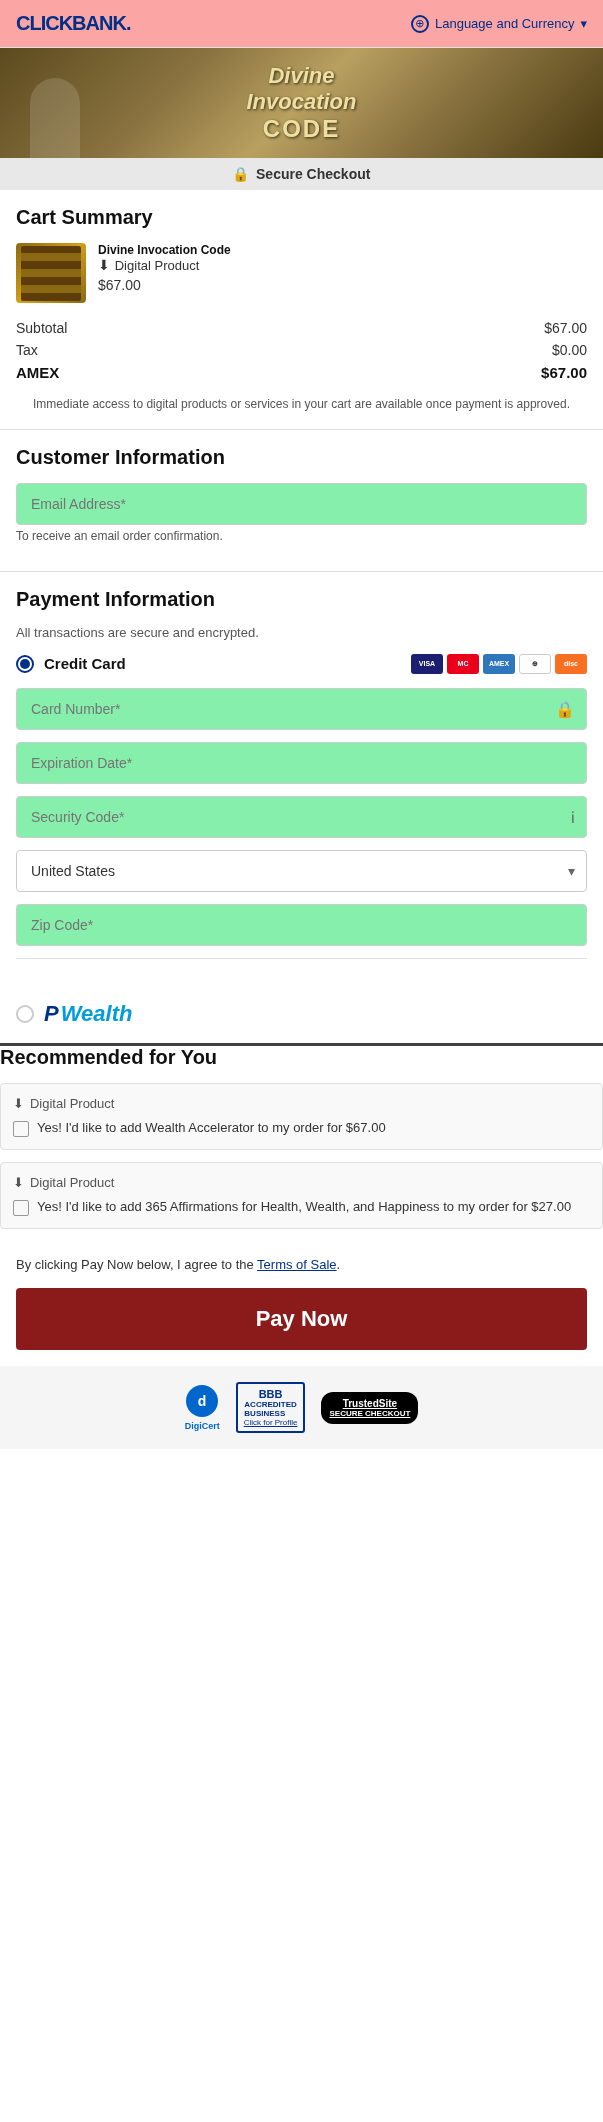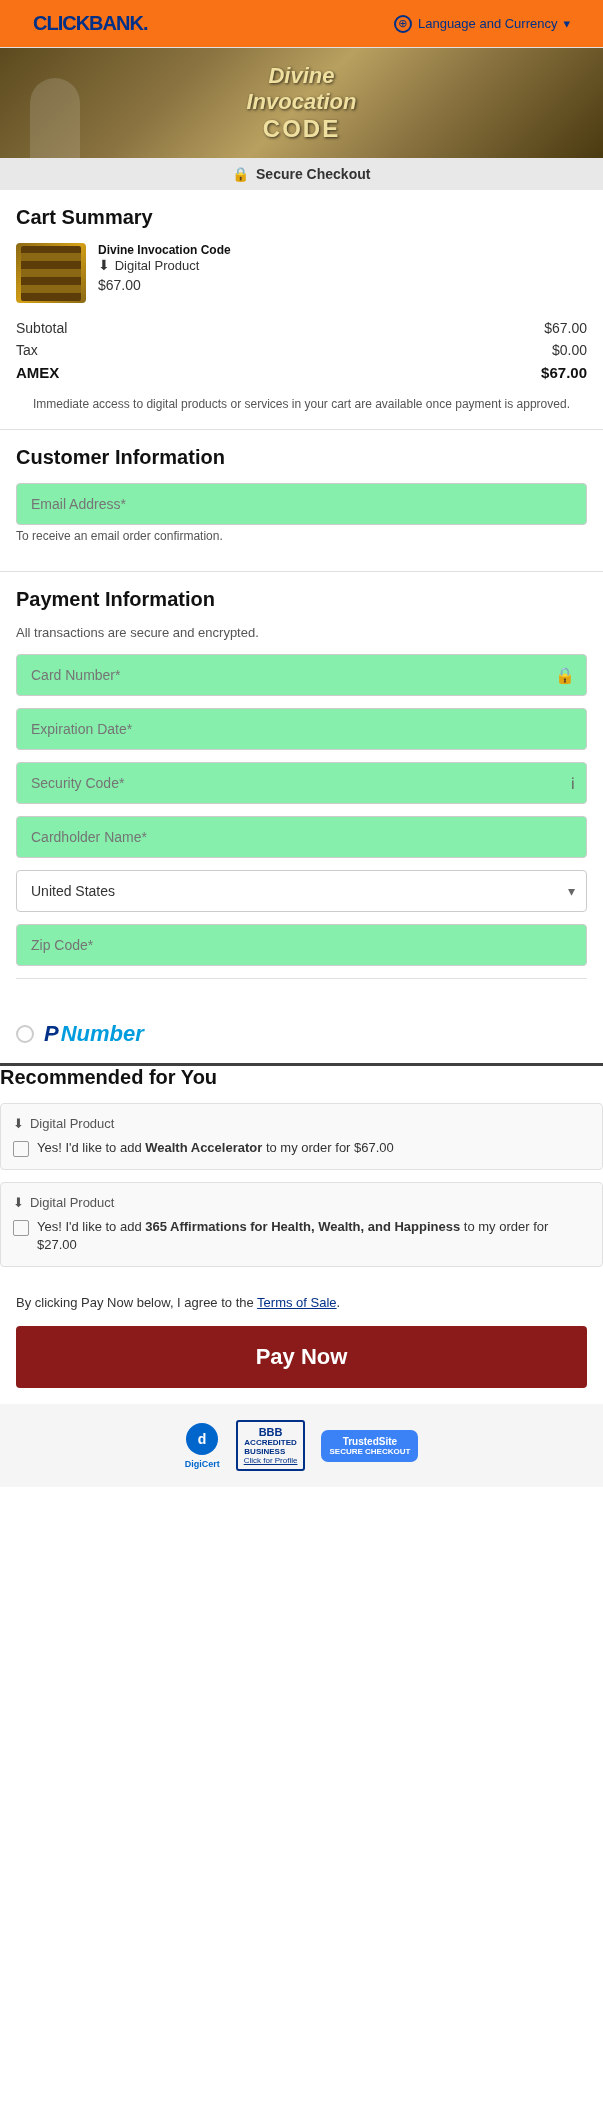--- a/index.html
+++ b/index.html
@@ -1,19 +1,19 @@
 <!DOCTYPE html>
 <html><head>
   <meta charset="utf-8">
   <style>
     * { box-sizing: border-box; margin: 0; padding: 0; }
     body { font-family: Arial, Helvetica, sans-serif; font-size: 14px; color: #222; background: #fff; max-width: 603px; margin: 0 auto; }
 
     
-    .header { display: flex; align-items: center; justify-content: space-between; padding: 12px 33px; border-bottom: 1px solid #e0e0e0; background: #f97316; }
+    .header { display: flex; align-items: center; justify-content: space-between; padding: 12px 16px; border-bottom: 1px solid #e0e0e0; background: #fca5a5; }
     .logo { font-size: 20px; font-weight: 900; letter-spacing: -1px; color: #003087; text-transform: uppercase; }
     .lang-currency { display: flex; align-items: center; gap: 6px; color: #003087; font-size: 13px; cursor: pointer; }
     .globe-icon { width: 18px; height: 18px; border: 2px solid #003087; border-radius: 50%; display: inline-flex; align-items: center; justify-content: center; font-size: 11px; }
 
     
     .hero { width: 100%; height: 110px; background: linear-gradient(135deg, #5c4a1e 0%, #8a7340 30%, #b8a060 50%, #8a7340 70%, #4a3a10 100%); position: relative; overflow: hidden; display: flex; align-items: center; justify-content: center; }
     .hero-text { text-align: center; color: #f0e0a0; }
     .hero-title { font-size: 22px; font-style: italic; font-weight: bold; text-shadow: 1px 1px 3px rgba(0,0,0,0.7); line-height: 1.2; }
     .hero-subtitle { font-size: 24px; font-weight: 900; text-shadow: 1px 1px 3px rgba(0,0,0,0.7); letter-spacing: 2px; }
     .hero-figure { position: absolute; left: 30px; bottom: 0; width: 50px; height: 80px; background: rgba(255,255,255,0.15); border-radius: 25px 25px 0 0; }
@@ -74,39 +74,39 @@
     .paypal-pay { color: #009cde; font-size: 22px; font-weight: 800; font-style: italic; }
     .radio-btn-empty { width: 18px; height: 18px; border-radius: 50%; border: 2px solid #ccc; flex-shrink: 0; }
 
     
     .recommended-section { border-top: 3px solid #404040; }
     .rec-item { background: #f9f9f9; border: 1px solid #e0e0e0; border-radius: 4px; padding: 12px; margin-bottom: 12px; }
     .rec-type { display: flex; align-items: center; gap: 6px; font-size: 13px; color: #555; margin-bottom: 8px; }
     .rec-checkbox-row { display: flex; align-items: flex-start; gap: 8px; }
     .rec-checkbox { width: 16px; height: 16px; border: 1px solid #999; border-radius: 2px; flex-shrink: 0; margin-top: 2px; }
     .rec-text { font-size: 13px; color: #333; line-height: 1.4; }
-    .rec-bold { font-weight: 700; }
+    .rec-bold { font-weight: 400; }
 
     
     .terms-section { padding: 16px; font-size: 13px; color: #333; }
     .terms-link { color: #003087; text-decoration: underline; }
 
     
     .pay-button { display: block; width: calc(100% - 32px); margin: 0 16px 16px; padding: 18px; background: #8b1a1a; color: #fff; font-size: 22px; font-weight: 700; text-align: center; border: none; border-radius: 4px; cursor: pointer; }
 
     
     .trust-section { display: flex; align-items: center; justify-content: center; gap: 16px; padding: 16px; background: #f5f5f5; }
     .trust-badge { display: flex; flex-direction: column; align-items: center; font-size: 9px; color: #666; }
     .digicert-badge { display: flex; align-items: center; gap: 4px; }
     .digicert-circle { width: 32px; height: 32px; border-radius: 50%; background: #0066cc; display: flex; align-items: center; justify-content: center; }
     .digicert-d { color: #fff; font-weight: 900; font-size: 14px; }
     .bbb-badge { border: 2px solid #003087; padding: 4px 6px; border-radius: 3px; }
     .bbb-text { font-size: 11px; font-weight: 700; color: #003087; }
     .bbb-label { font-size: 8px; color: #003087; font-weight: bold; }
-    .trusted-badge { background: #3b82f6; color: #fff; padding: 6px 8px; border-radius: 7px; font-size: 10px; font-weight: 700; text-align: center; }
+    .trusted-badge { background: #000000; color: #fff; padding: 6px 8px; border-radius: 12px; font-size: 10px; font-weight: 700; text-align: center; text-decoration: underline; }
   </style>
 </head>
 <body>
 
 <div class="header">
   <div class="logo">CLICKBANK.</div>
   <div class="lang-currency">
     <span class="globe-icon">⊕</span>
     <span>Language and Currency</span>
     <span>▾</span>
@@ -164,42 +164,52 @@
   <div class="form-group">
     <input type="email" class="form-input" placeholder="Email Address*" style="">
     <div class="form-hint">To receive an email order confirmation.</div>
   </div>
 </div>
 
 <div class="payment-section">
   <div class="form-section-title">Payment Information</div>
   <div class="payment-subtitle">All transactions are secure and encrypted.</div>
 
+  <div class="payment-option">
+    <div class="radio-btn">
+      <div class="radio-inner"></div>
+    </div>
+    <span class="payment-label">Credit Card</span>
+    <div class="card-icons">
+      <div class="card-icon visa-icon">VISA</div>
+      <div class="card-icon mc-icon">MC</div>
+      <div class="card-icon amex-icon">AMEX</div>
+      <div class="card-icon diners-icon">⊕</div>
+      <div class="card-icon discover-icon">disc</div>
+    </div>
+  </div>
 
   <div class="form-group">
     <div class="input-wrapper">
       <input type="text" class="form-input" placeholder="Card Number*" style="">
       <span class="input-icon">🔒</span>
     </div>
   </div>
 
   <div class="form-group">
     <input type="text" class="form-input" placeholder="Expiration Date*" style="">
   </div>
 
   <div class="form-group">
     <div class="input-wrapper">
       <input type="text" class="form-input" placeholder="Security Code*" style="">
       <span class="input-icon">ℹ</span>
     </div>
   </div>
 
-  <div class="form-group">
-    <input type="text" class="form-input" placeholder="Cardholder Name*" style="">
-  </div>
 
   <div class="form-group">
     <div class="select-wrapper">
       <select class="form-select">
         <option value="us">United States</option>
         <option value="ca">Canada</option>
         <option value="gb">United Kingdom</option>
         <option value="au">Australia</option>
       </select>
       <span class="select-arrow">▾</span>
@@ -208,21 +218,21 @@
 
   <div class="form-group">
     <input type="text" class="form-input" placeholder="Zip Code*" style="">
   </div>
 
   <div style="border-top: 1px solid #e0e0e0; margin-top: 8px; padding-top: 14px;">
     <div class="paypal-option">
       <div class="radio-btn-empty"></div>
       <div class="paypal-logo">
         <span class="paypal-p">P</span>
-        <span class="paypal-pay">Number</span>
+        <span class="paypal-pay">Wealth</span>
       </div>
     </div>
   </div>
 </div>
 
 <div class="recommended-section">
   <div class="form-section-title">Recommended for You</div>
 
   <div class="rec-item">
     <div class="rec-type">

